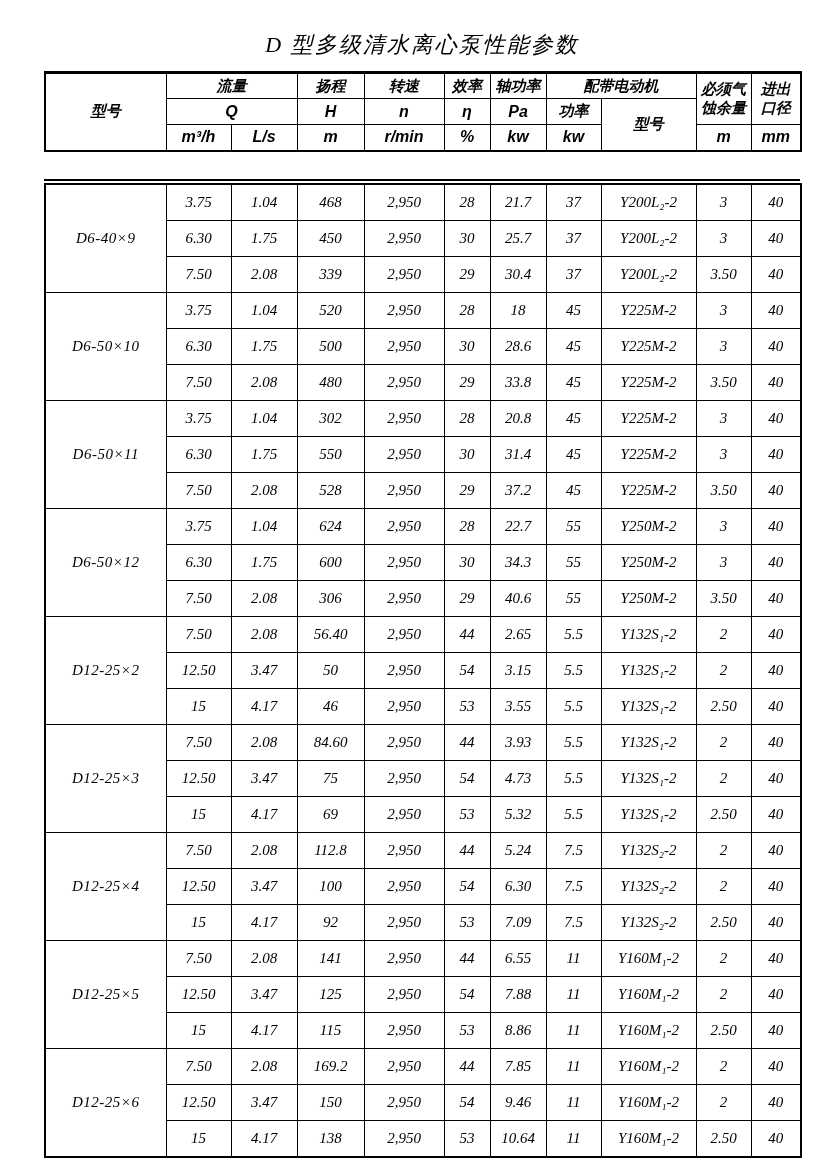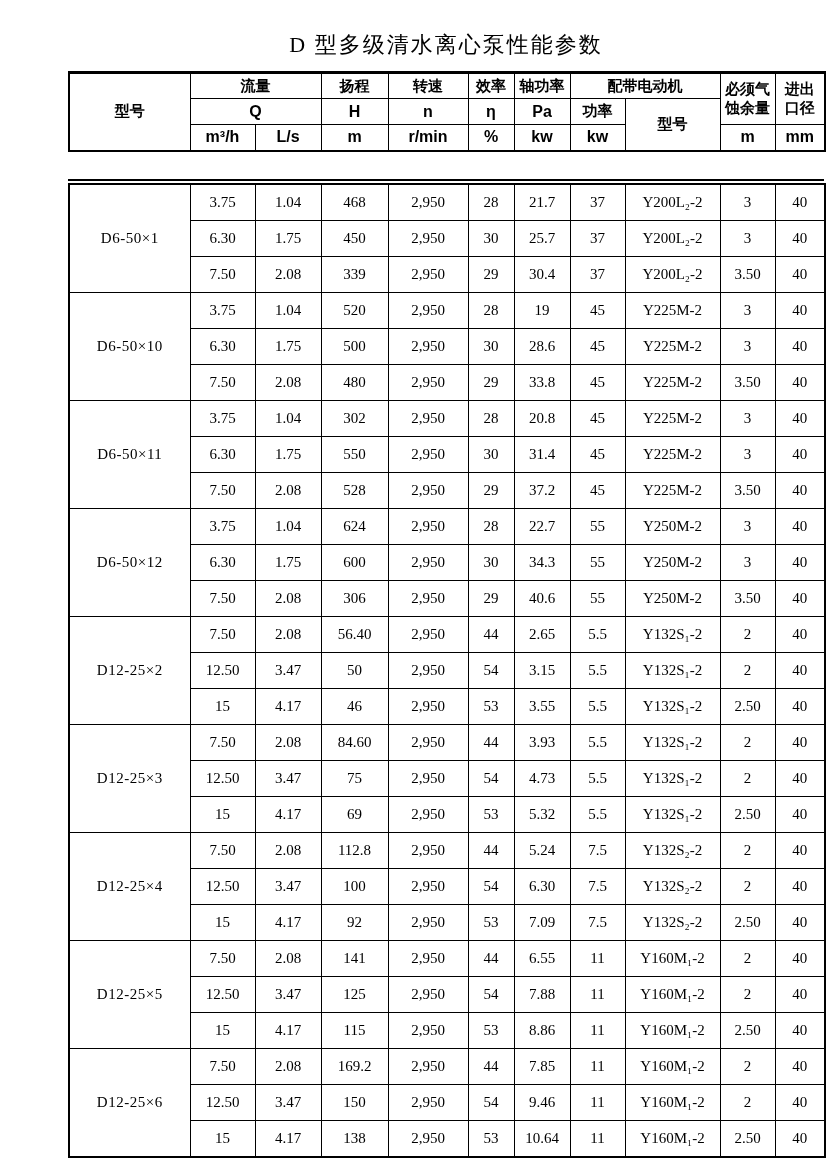--- a/index.html
+++ b/index.html
@@ -7,21 +7,22 @@
     padding: 0;
     background: #ffffff;
     width: 826px;
     height: 1165px;
     color: #000;
     font-family: "Liberation Serif", "DejaVu Serif", serif;
   }
   .page {
     box-sizing: border-box;
     width: 826px;
-    padding: 30px 26px 0 68px;
+    padding: 30px 26px 0 44px;
+    font-style: italic;
   }
   .doc-title {
     width: 756px;
     text-align: center;
     font-size: 22px;
     font-weight: normal;
     letter-spacing: 2px;
     margin: 0 0 11px 0;
     font-family: "Liberation Serif", "DejaVu Serif", serif;
   }
@@ -143,21 +144,21 @@
           <col style="width:80px">
           <col style="width:46px">
         <col style="width:56px">
           <col style="width:55px">
           <col style="width:95px">
         <col style="width:55px">
           <col style="width:50px">
       </colgroup>
       <tbody>
           <tr>
-            <td rowspan="3" class="model-cell">D6-50×1</td>
+            <td rowspan="3" class="model-cell">D6-40×9</td>
             <td>3.75</td>
             <td>1.04</td>
             <td>468</td>
             <td>2,950</td>
             <td>28</td>
             <td>21.7</td>
             <td>37</td>
             <td>Y200L₂-2</td>
             <td>3</td>
             <td>40</td>
@@ -186,21 +187,21 @@
             <td>3.50</td>
             <td>40</td>
           </tr>
           <tr>
             <td rowspan="3" class="model-cell">D6-50×10</td>
             <td>3.75</td>
             <td>1.04</td>
             <td>520</td>
             <td>2,950</td>
             <td>28</td>
-            <td>19</td>
+            <td>18</td>
             <td>45</td>
             <td>Y225M-2</td>
             <td>3</td>
             <td>40</td>
           </tr>
           <tr>
             <td>6.30</td>
             <td>1.75</td>
             <td>500</td>
             <td>2,950</td>

